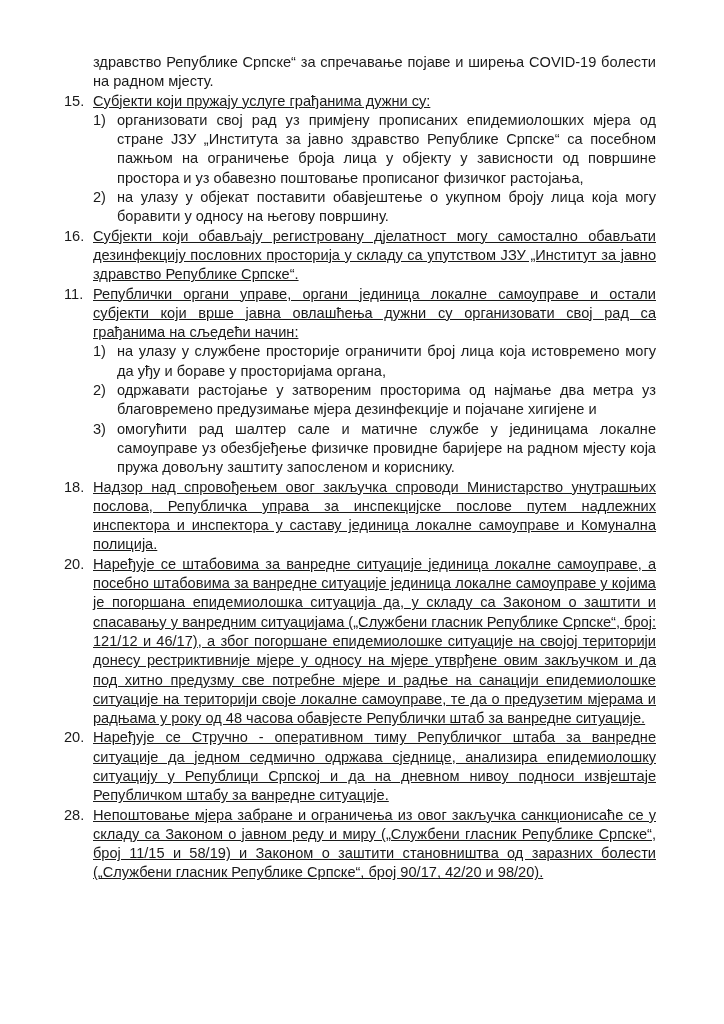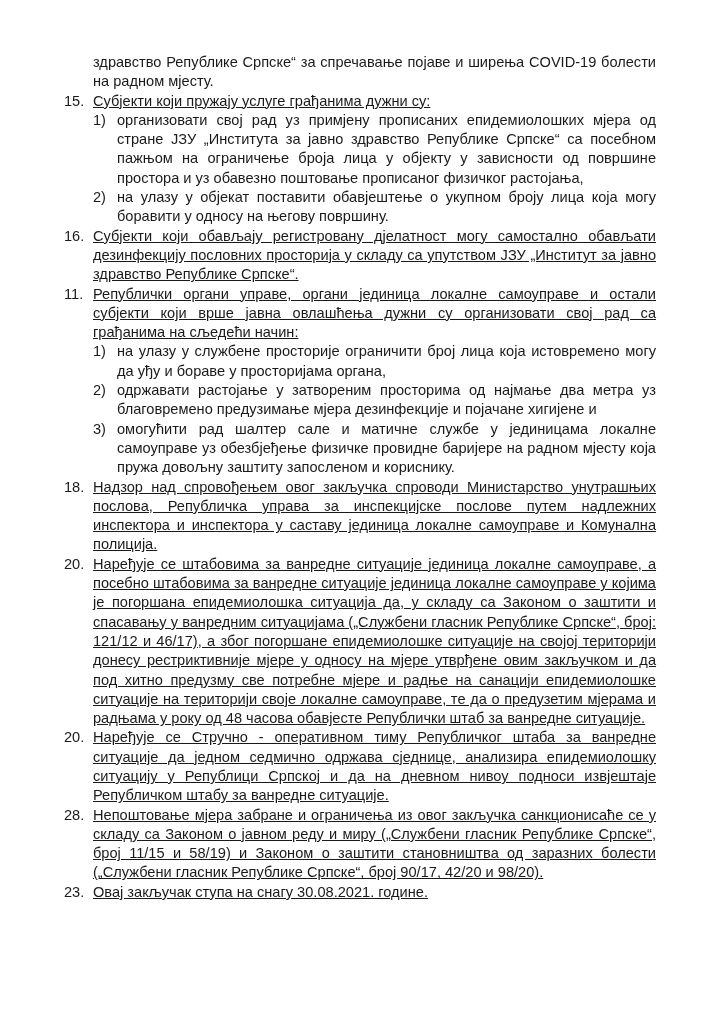--- a/index.html
+++ b/index.html
@@ -82,19 +82,15 @@
       <span class="num">20.</span>
       <span class="body">Наређује се Стручно - оперативном тиму Републичког штаба за ванредне ситуације да једном седмично одржава сједнице, анализира епидемиолошку ситуацију у Републици Српској и да на дневном нивоу подноси извјештаје Републичком штабу за ванредне ситуације.</span>
     </div>
 
     <div class="item">
       <span class="num">28.</span>
       <span class="body">Непоштовање мјера забране и ограничења из овог закључка санкционисаће се у складу са Законом о јавном реду и миру („Службени гласник Републике Српске“, број 11/15 и 58/19) и Законом о заштити становништва од заразних болести („Службени гласник Републике Српске“, број 90/17, 42/20 и 98/20).</span>
     </div>
 
 
-    <div class="item">
-      <span class="num">23.</span>
-      <span class="body">Овај закључак ступа на снагу 30.08.2021. године.</span>
-    </div>
 
   </div>
 </div>
 
 </body></html>

